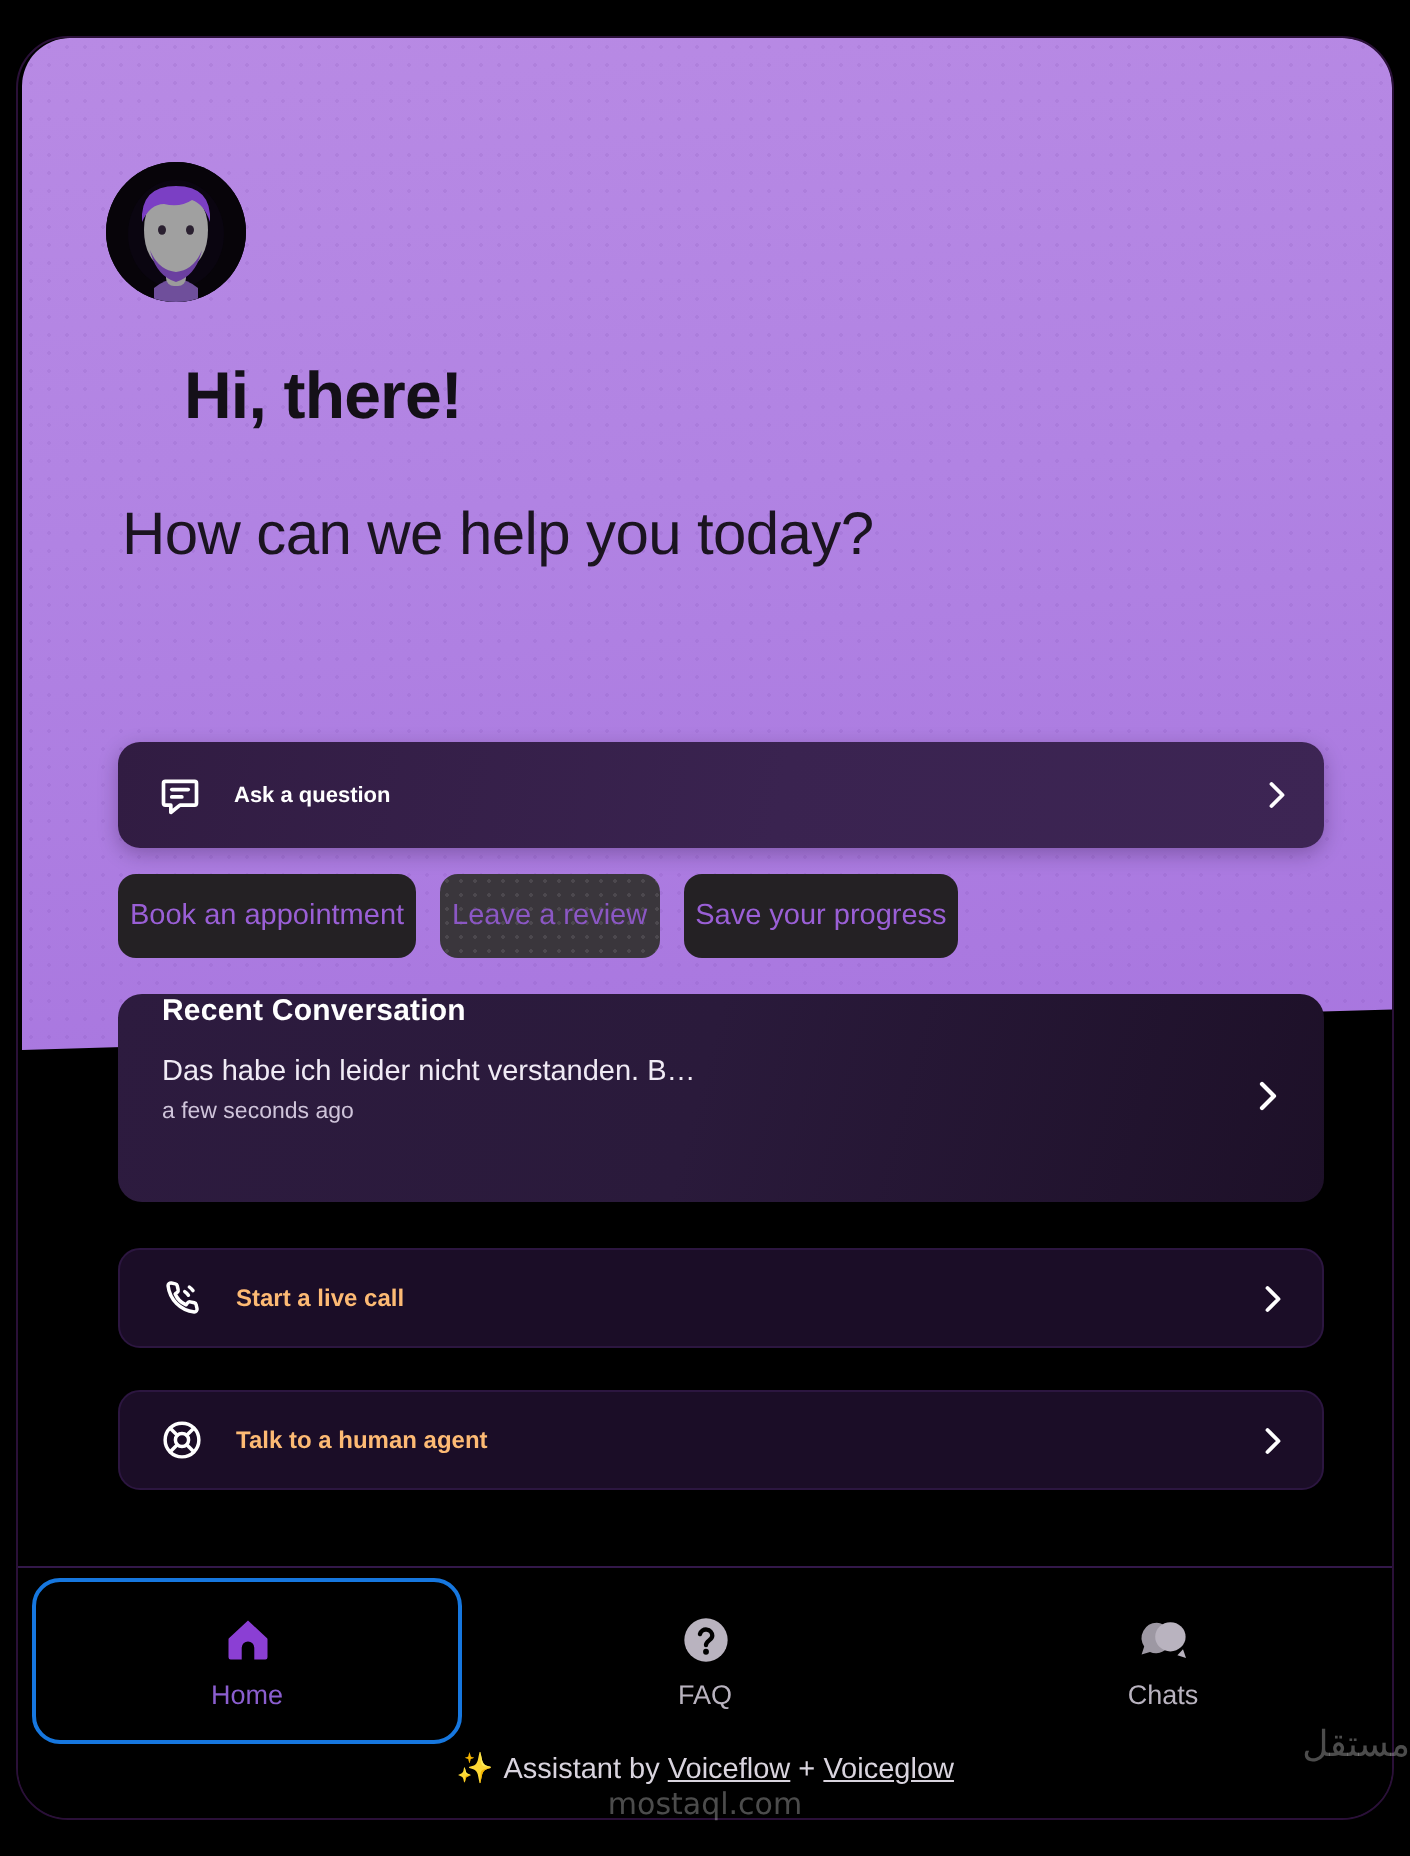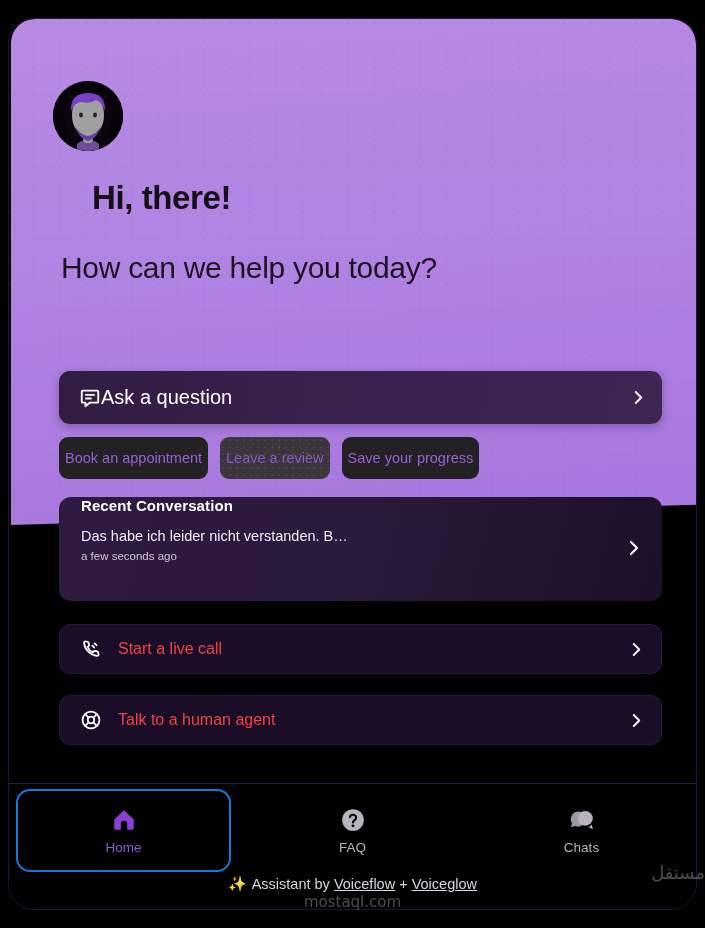--- a/index.html
+++ b/index.html
@@ -88,22 +88,23 @@
     background: linear-gradient(100deg, #311c42 0%, #3a2350 55%, #3d2554 100%);
     border-radius: 11px;
     display: flex;
     align-items: center;
     padding: 0 18px 0 20px;
     box-shadow: 0 3px 10px rgba(20,5,35,.28);
     cursor: pointer;
   }
   .main-action .mi { width: 22px; height: 22px; flex: 0 0 22px; color: #fff; }
   .main-action .mlabel {
-    font-size: 20px;
-    font-weight: 400;
+    margin-left: 16px;
+    font-size: 11px;
+    font-weight: 700;
     color: #ffffff;
     flex: 1 1 auto;
   }
   .chev { width: 11px; height: 17px; color: #ffffff; flex: 0 0 11px; }
 
   
   .chips {
     position: absolute;
     left: 50px;
     top: 418px;
@@ -179,23 +180,23 @@
     border: 1px solid #2c1640;
     border-radius: 11px;
     display: flex;
     align-items: center;
     padding: 0 19px 0 20px;
     cursor: pointer;
   }
   .row-action .mi { width: 22px; height: 22px; flex: 0 0 22px; color: #fff; }
   .row-action .mlabel {
     margin-left: 16px;
-    font-size: 16px;
-    font-weight: 400;
-    color: #ef4444;
+    font-size: 12px;
+    font-weight: 700;
+    color: #fdba74;
     flex: 1 1 auto;
   }
   #row-call  { top: 605px; }
   #row-human { top: 676px; }
 
   
   .navbar {
     position: absolute;
     left: 0;
     bottom: 0;

